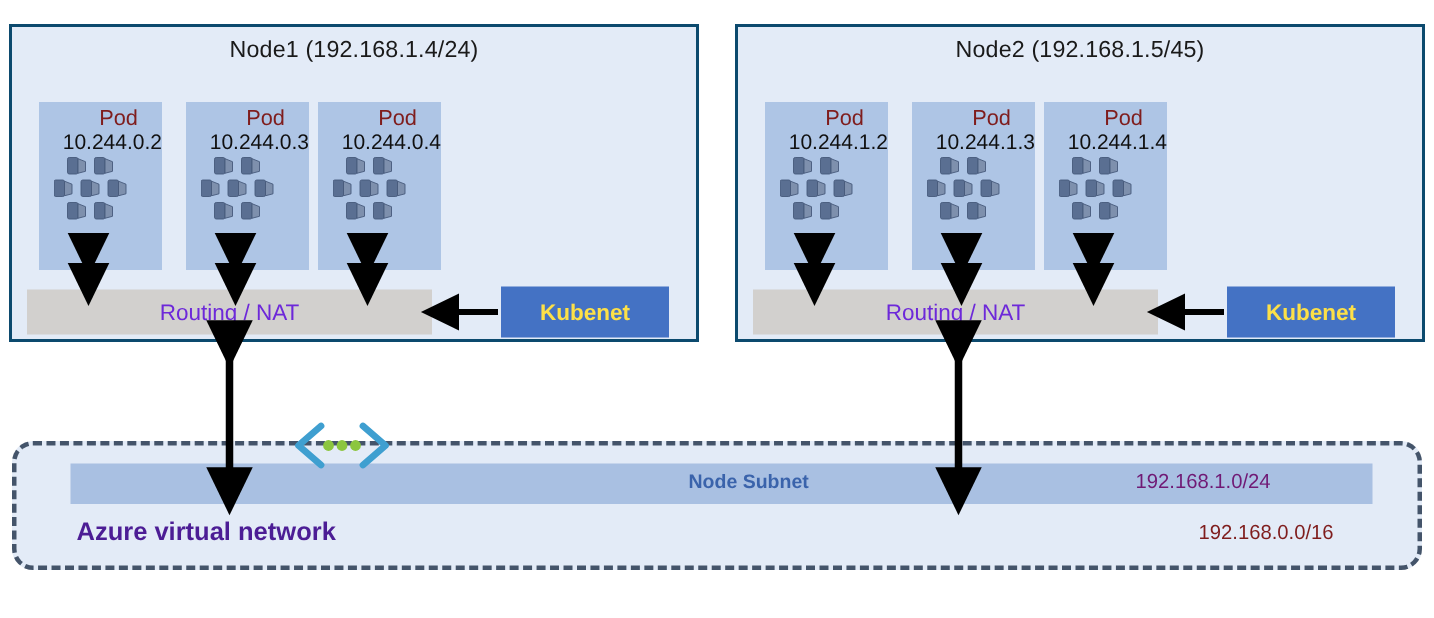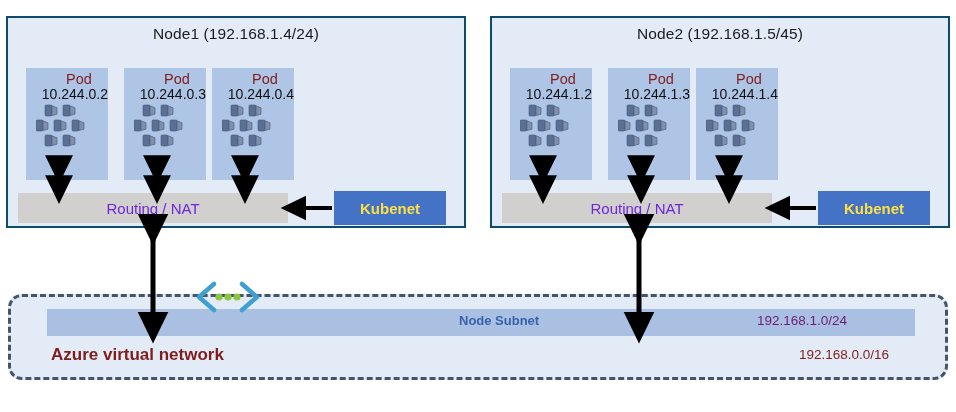--- a/index.html
+++ b/index.html
@@ -147,21 +147,21 @@
     font-size: 13.5px;
     color: #701a75;
     white-space: nowrap;
   }
   #vnet-name {
     position: absolute;
     left: 40px;
     top: 48px;
     font-size: 17px;
     font-weight: bold;
-    color: #7f1d1d;
+    color: #4c1d95;
     white-space: nowrap;
   }
   #vnet-cidr {
     position: absolute;
     left: 788px;
     top: 50px;
     font-size: 13.5px;
     color: #7f1d1d;
     white-space: nowrap;
   }

